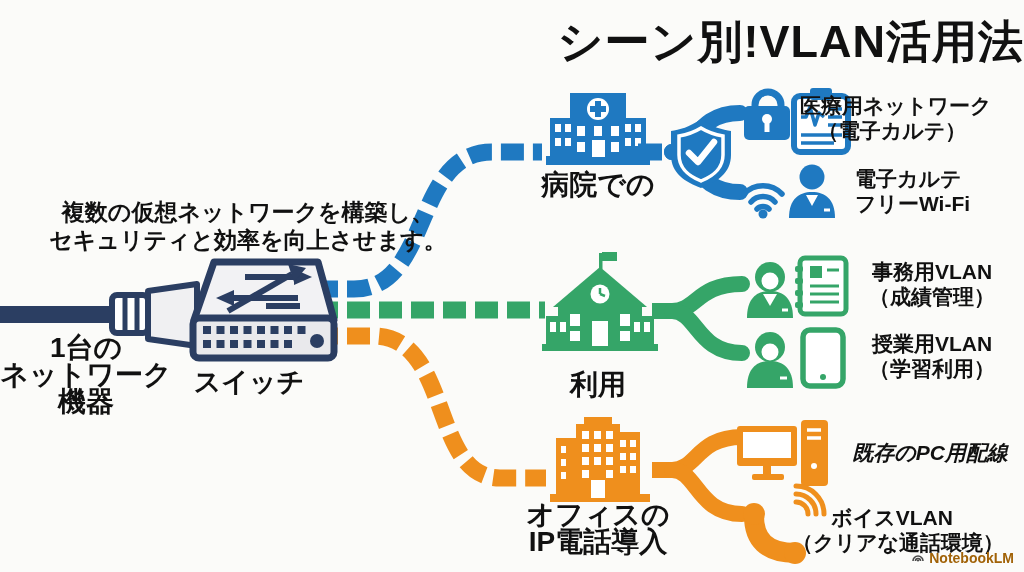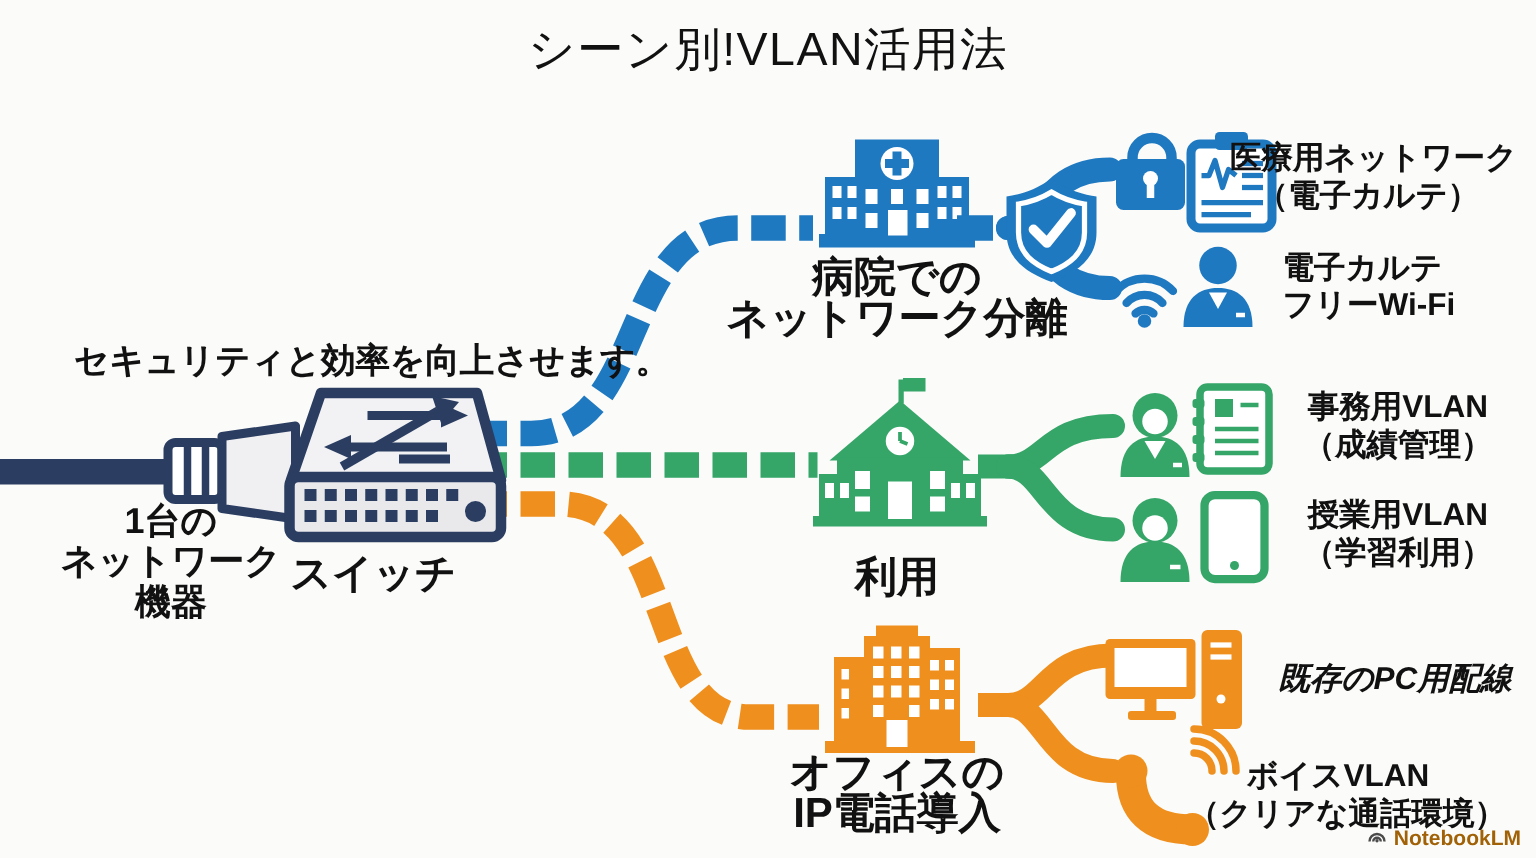--- a/index.html
+++ b/index.html
@@ -2,23 +2,23 @@
 <html><head>
 <meta charset="utf-8">
 <style>
   html,body{margin:0;padding:0;background:#fbfbf9;}
   .stage{
     position:relative;width:1024px;height:572px;overflow:hidden;
     background:#fbfbf9;color:#111;
     font-family:"Liberation Sans","DejaVu Sans",sans-serif;
   }
   .t{position:absolute;font-weight:800;color:#111;}
-  .title{font-size:31px;font-weight:400;letter-spacing:1px;text-align:center;}
+  .title{font-size:45px;font-weight:700;letter-spacing:1px;text-align:right;}
   .intro{font-size:23px;line-height:28px;text-align:center;}
-  .device-label{font-size:24px;line-height:27px;text-align:center;margin-left:28px;}
+  .device-label{font-size:28px;line-height:27px;text-align:center;}
   .switch-label{font-size:27px;text-align:center;}
   .scenario-label{font-size:28px;line-height:27px;text-align:center;}
   .out-label{font-size:21px;line-height:25px;white-space:nowrap;}
   .center{text-align:center;}
   .leftal{text-align:left;}
   svg.layer{position:absolute;left:0;top:0;}
   .watermark{
     position:absolute;right:10px;bottom:6px;display:flex;align-items:flex-start;gap:4px;
     color:#a16207;font-size:14px;font-weight:600;
   }
@@ -271,46 +271,45 @@
         <path d="M796 502 a12 12 0 0 1 12 12"></path>
         <path d="M796 494 a20 20 0 0 1 20 20"></path>
         <path d="M796 486 a28 28 0 0 1 28 28"></path>
       </g>
     </g>
   </svg>
 
   <div class="t title" style="left:0;top:12px;width:1024px;">シーン別!VLAN活用法</div>
 
   <div class="t intro" style="left:28px;top:198px;width:440px;">
-    <br>
+    <span>複数の仮想ネットワークを構築し、</span><br>
     <span>セキュリティと効率を向上させます。</span>
   </div>
 
   <div class="t device-label" style="left:0;top:334px;width:172px;">
     <span>1台の</span><br>
     <span>ネットワーク</span><br>
     <span>機器</span>
   </div>
 
   <div class="t switch-label" style="left:178px;top:364px;width:142px;">スイッチ</div>
 
   <div class="t scenario-label" style="left:468px;top:171px;width:260px;">
     <span>病院での</span><br>
-    <span>ネットワーク分離</span>
   </div>
   <div class="t scenario-label" style="left:468px;top:344px;width:260px;">
     <br>
     <span>利用</span>
   </div>
   <div class="t scenario-label" style="left:468px;top:501px;width:260px;">
     <span>オフィスの</span><br>
     <span>IP電話導入</span>
   </div>
 
-  <div class="t out-label center" style="left:820px;top:93px;width:184px;">
+  <div class="t out-label center" style="left:800px;top:93px;width:184px;">
     <span>医療用ネットワーク</span><br>
     <span>（電子カルテ）</span>
   </div>
   <div class="t out-label leftal" style="left:855px;top:166px;width:170px;">
     <span>電子カルテ</span><br>
     <span>フリーWi-Fi</span>
   </div>
   <div class="t out-label center" style="left:840px;top:331px;width:184px;">
     <span>授業用VLAN</span><br>
     <span>（学習利用）</span>

